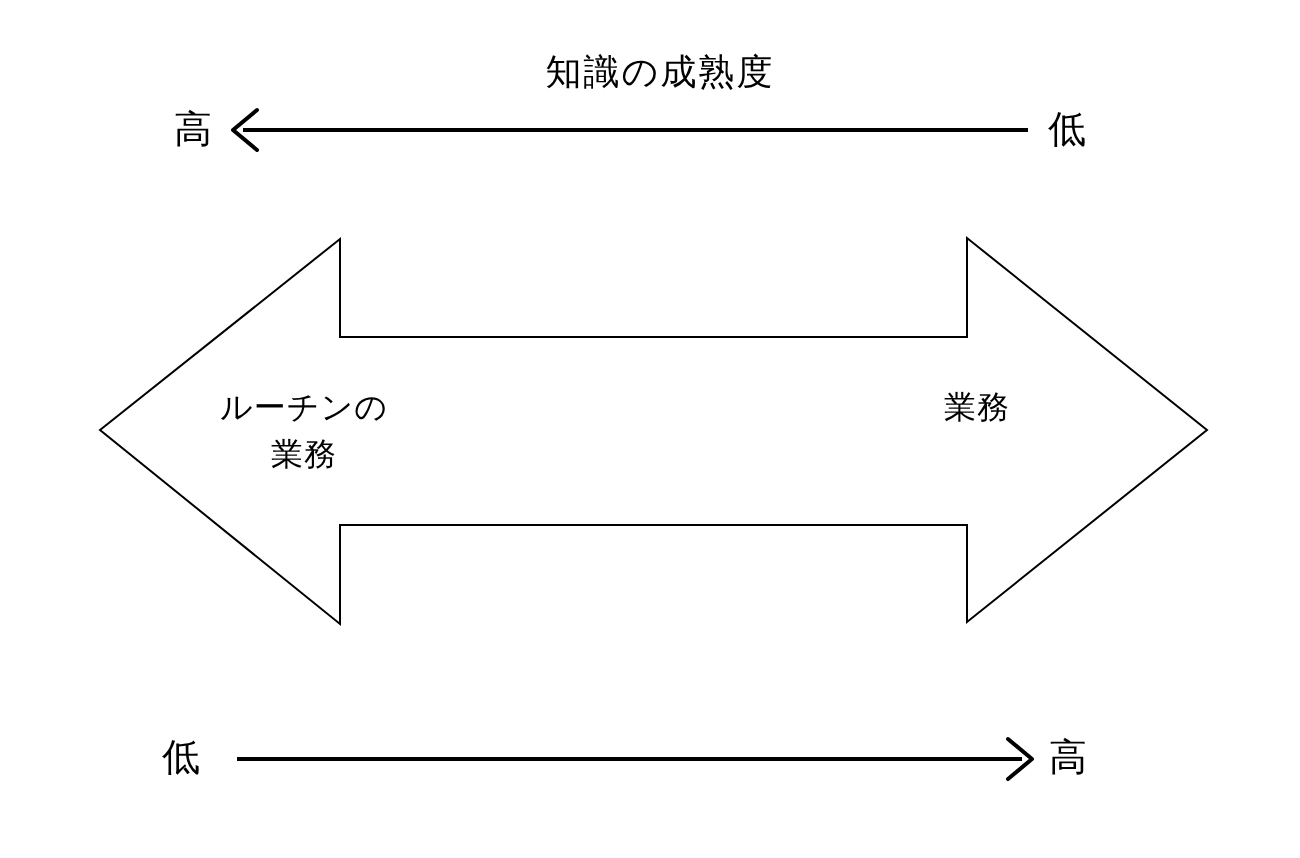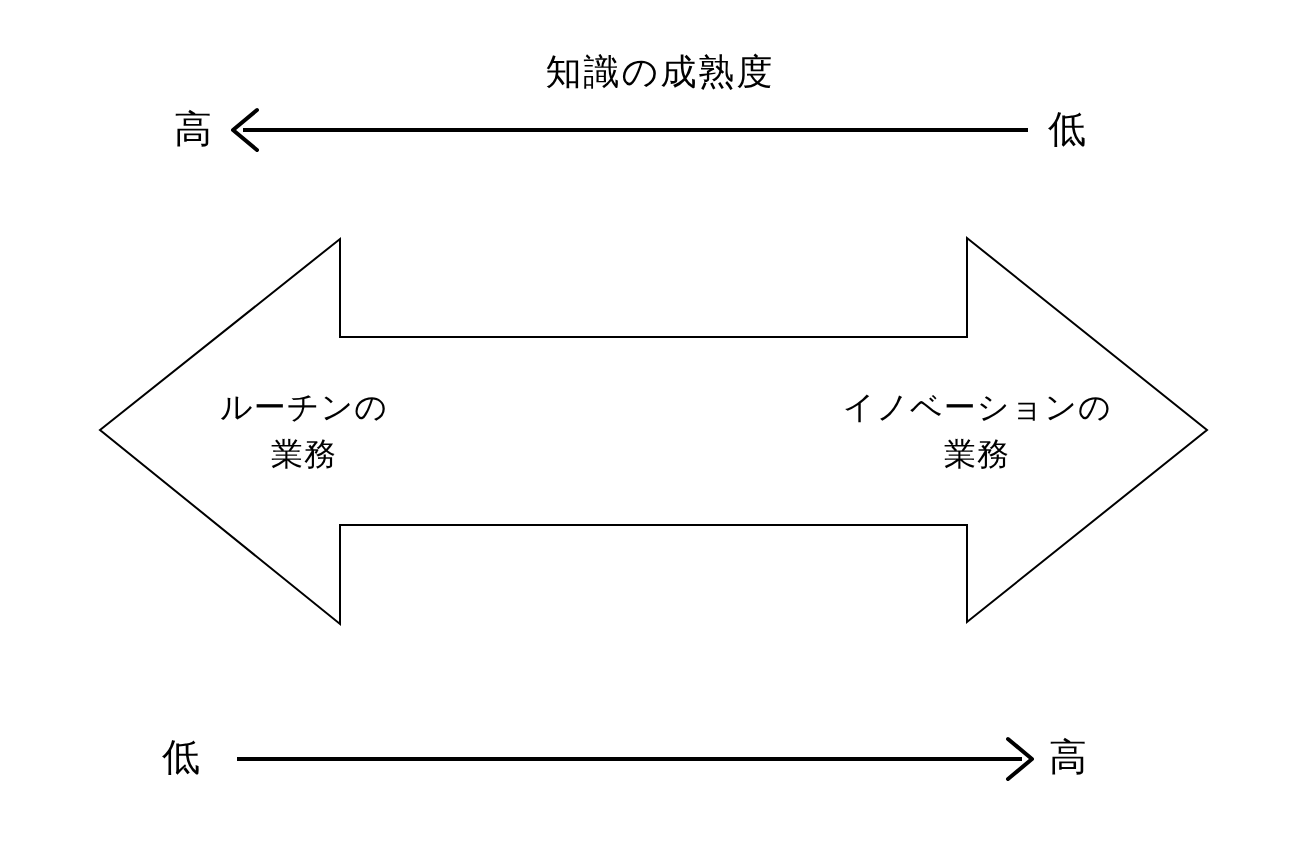--- a/index.html
+++ b/index.html
@@ -82,20 +82,19 @@
 
   <div class="axis-title top">知識の成熟度</div>
   <div class="axis-end-label lbl-top-left">高</div>
   <div class="axis-end-label lbl-top-right">低</div>
 
   <div class="zone-label zone-left">
     <div>ルーチンの</div>
     <div>業務</div>
   </div>
   <div class="zone-label zone-right">
-    <div>イノベーションの</div>
     <div>業務</div>
   </div>
 
   <div class="axis-end-label lbl-bot-left">低</div>
   <div class="axis-end-label lbl-bot-right">高</div>
 
 </div>
 
 </body></html>

